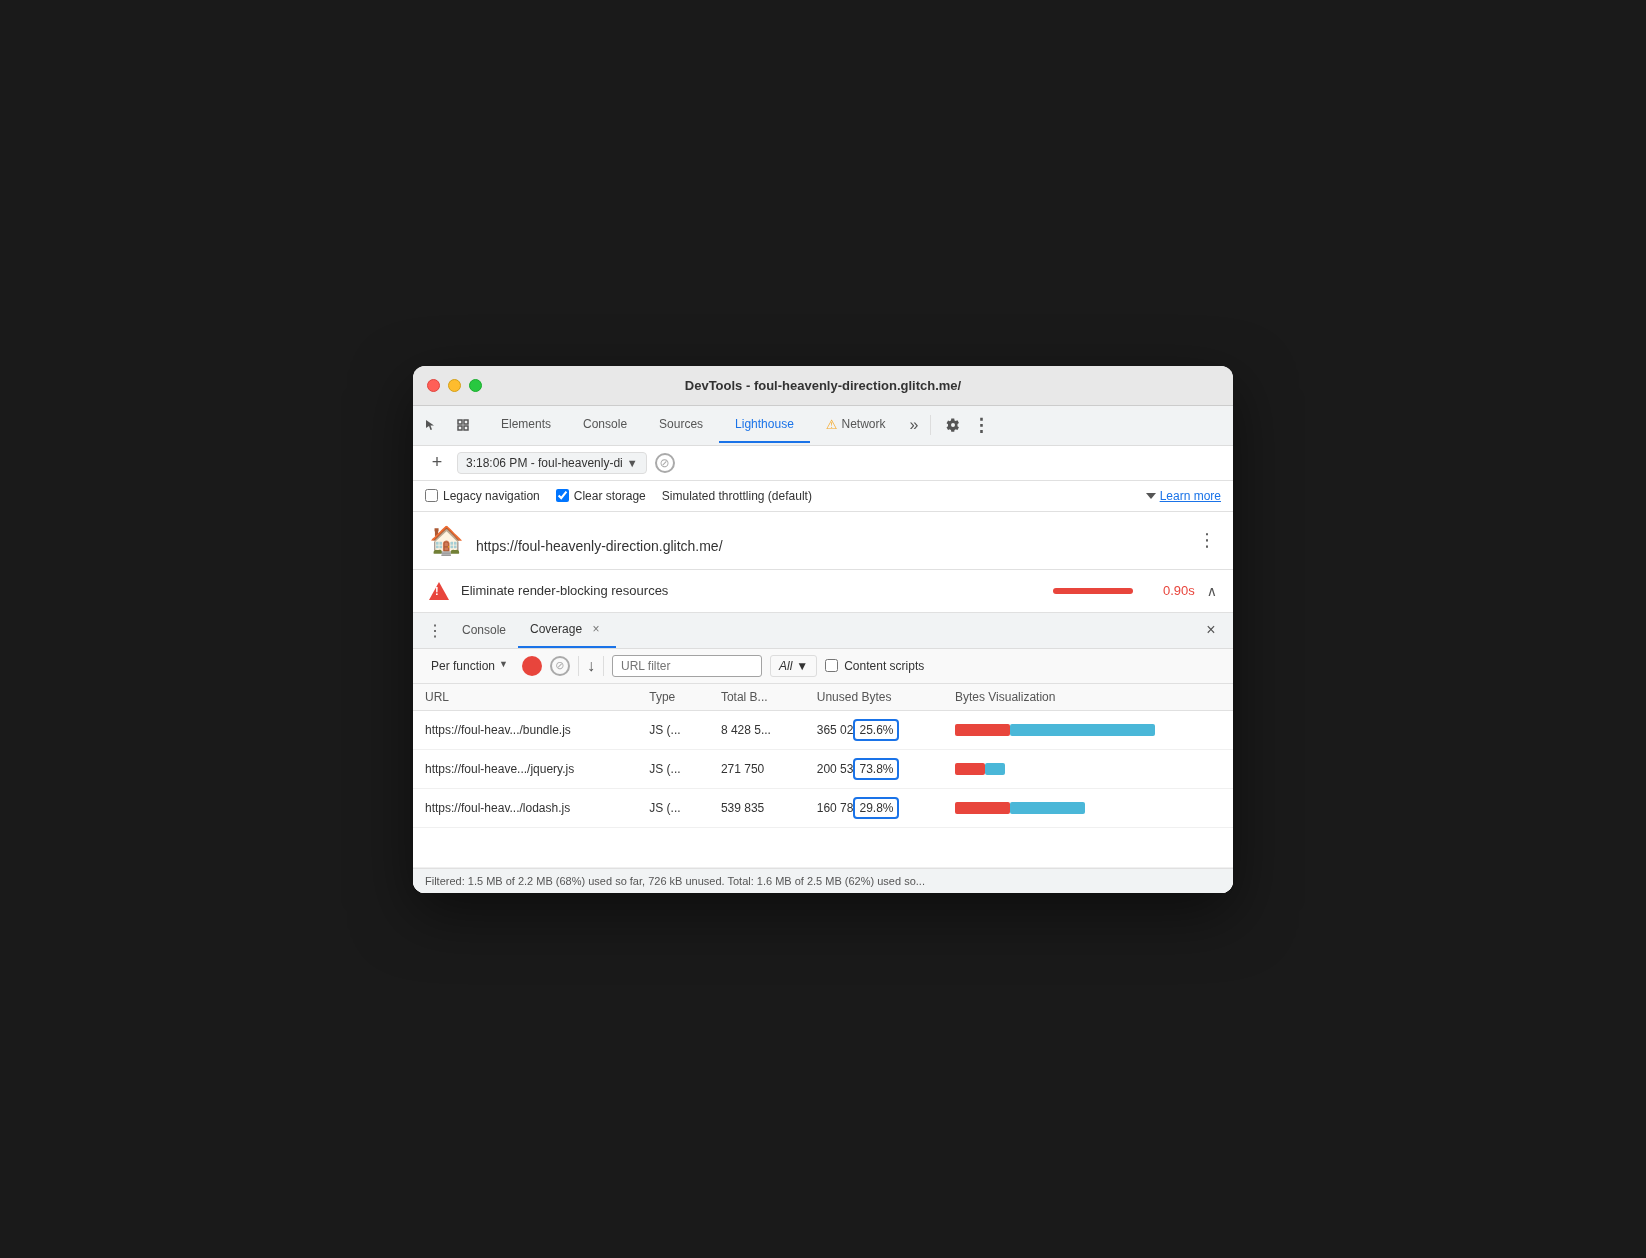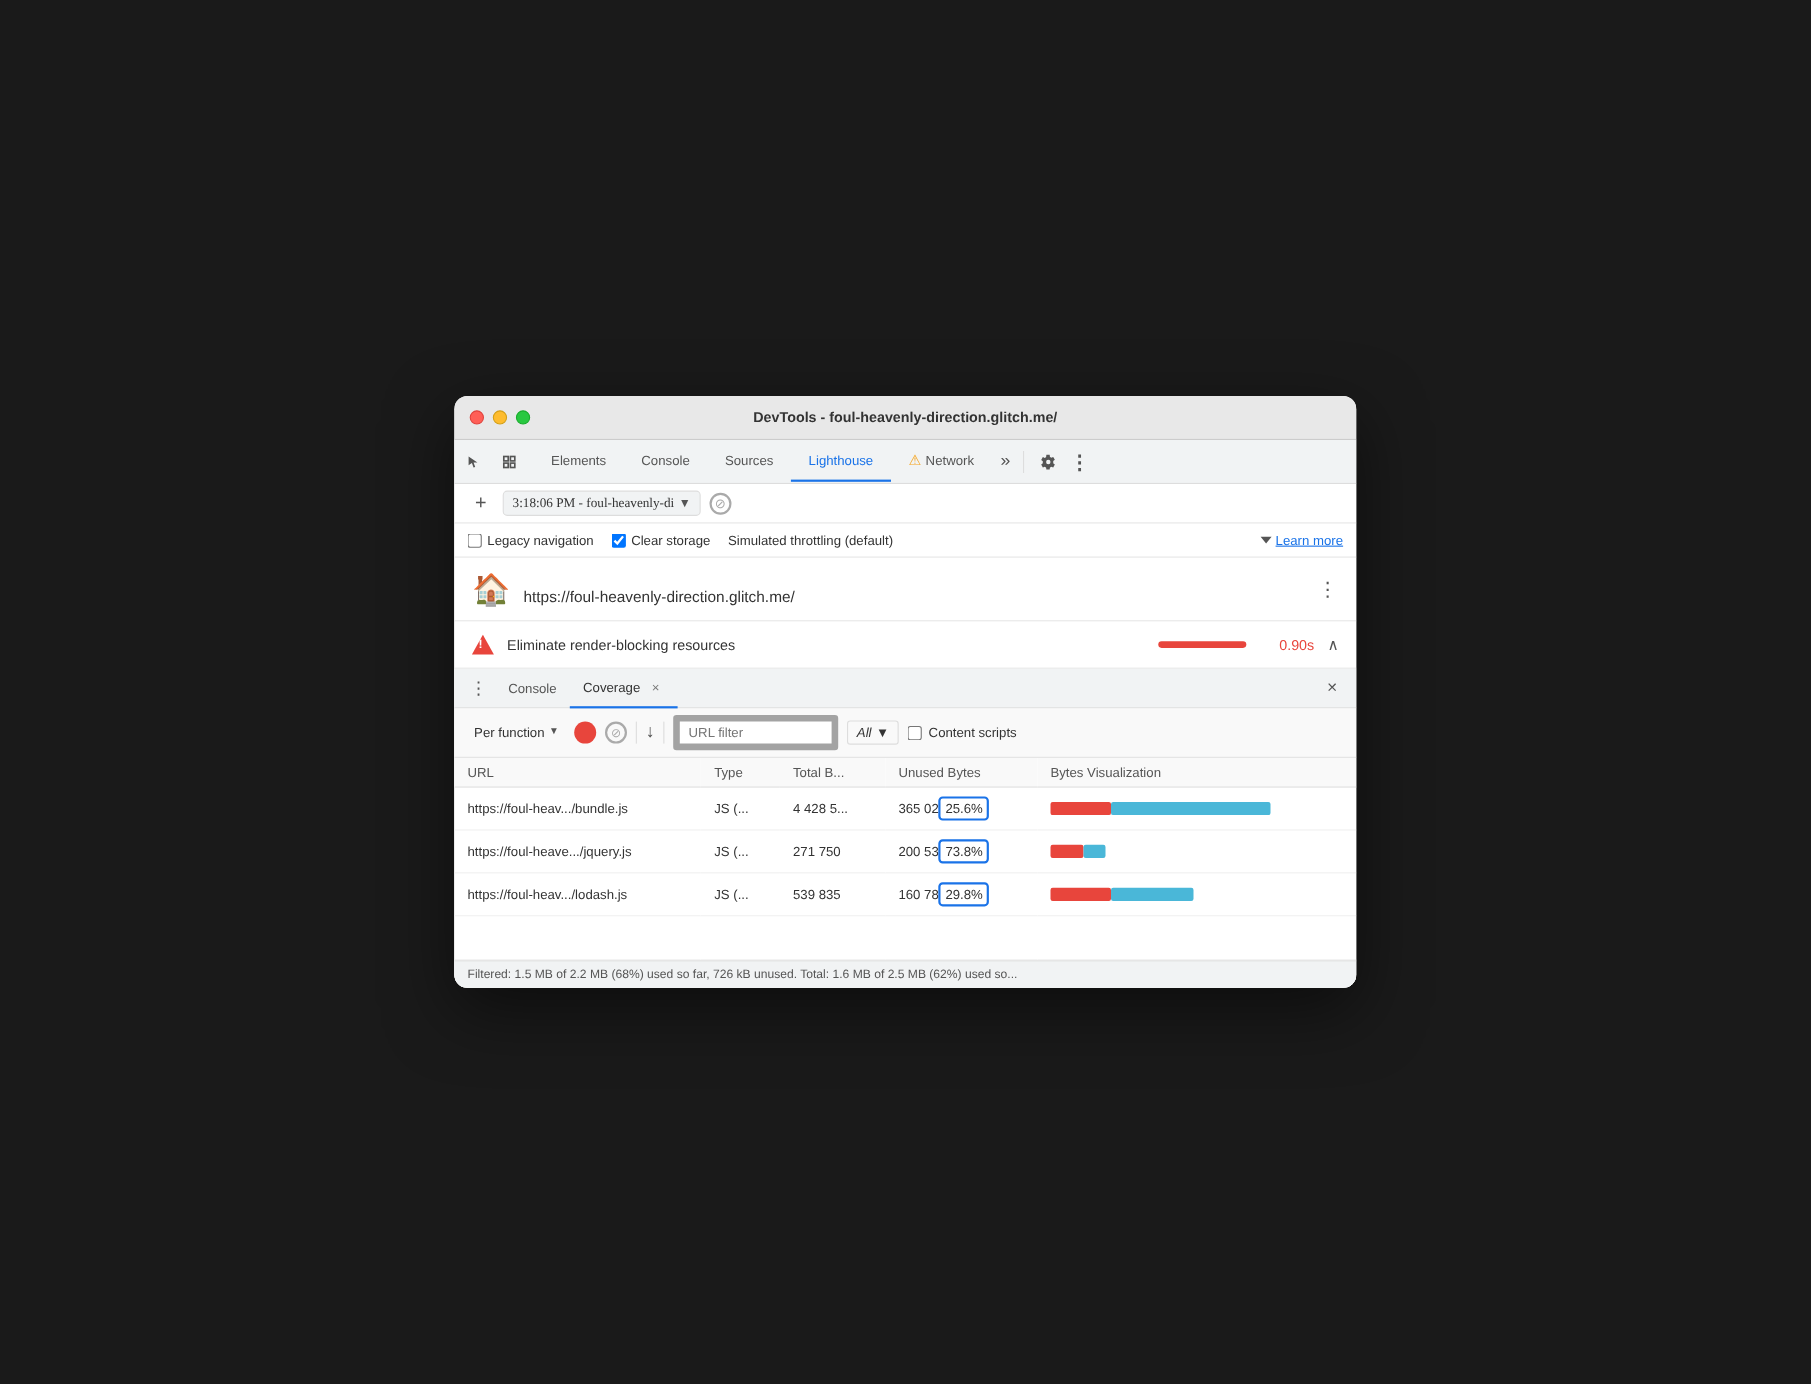--- a/index.html
+++ b/index.html
@@ -134,21 +134,20 @@
     .url-input {
       background: #f1f3f4;
       border: 1px solid #ddd;
       border-radius: 4px;
       padding: 3px 8px;
       font-size: 12px;
       color: #333;
       display: flex;
       align-items: center;
       gap: 4px;
-      font-family: Liberation Serif, serif;
     }
     .url-dropdown {
       font-size: 11px;
       color: #555;
       cursor: pointer;
     }
     .block-icon {
       width: 20px;
       height: 20px;
       border-radius: 50%;
@@ -372,21 +371,21 @@
       width: 1px;
       height: 20px;
       background: #ddd;
     }
     .download-btn {
       color: #555;
       cursor: pointer;
       font-size: 16px;
     }
     .url-filter {
-      border: 6px solid #a3a3a3;
+      border: 1px solid #a3a3a3;
       border-radius: 3px;
       padding: 3px 8px;
       font-size: 12px;
       color: #aaa;
       width: 150px;
     }
     .all-select {
       display: flex;
       align-items: flex-start;
       gap: 4px;
@@ -598,21 +597,21 @@
             <th>Type</th>
             <th>Total B...</th>
             <th>Unused Bytes</th>
             <th>Bytes Visualization</th>
           </tr>
         </thead>
         <tbody>
           <tr>
             <td>https://foul-heav.../bundle.js</td>
             <td>JS (...</td>
-            <td>4 428 5...</td>
+            <td>8 428 5...</td>
             <td>365 02<span class="highlight-box">25.6%</span></td>
             <td>
               <div class="usage-bar-container">
                 <div class="usage-bar used-bar" style="width:55px;"></div>
                 <div class="usage-bar unused-bar" style="width:145px;"></div>
               </div>
             </td>
           </tr>
           <tr>
             <td>https://foul-heave.../jquery.js</td>

